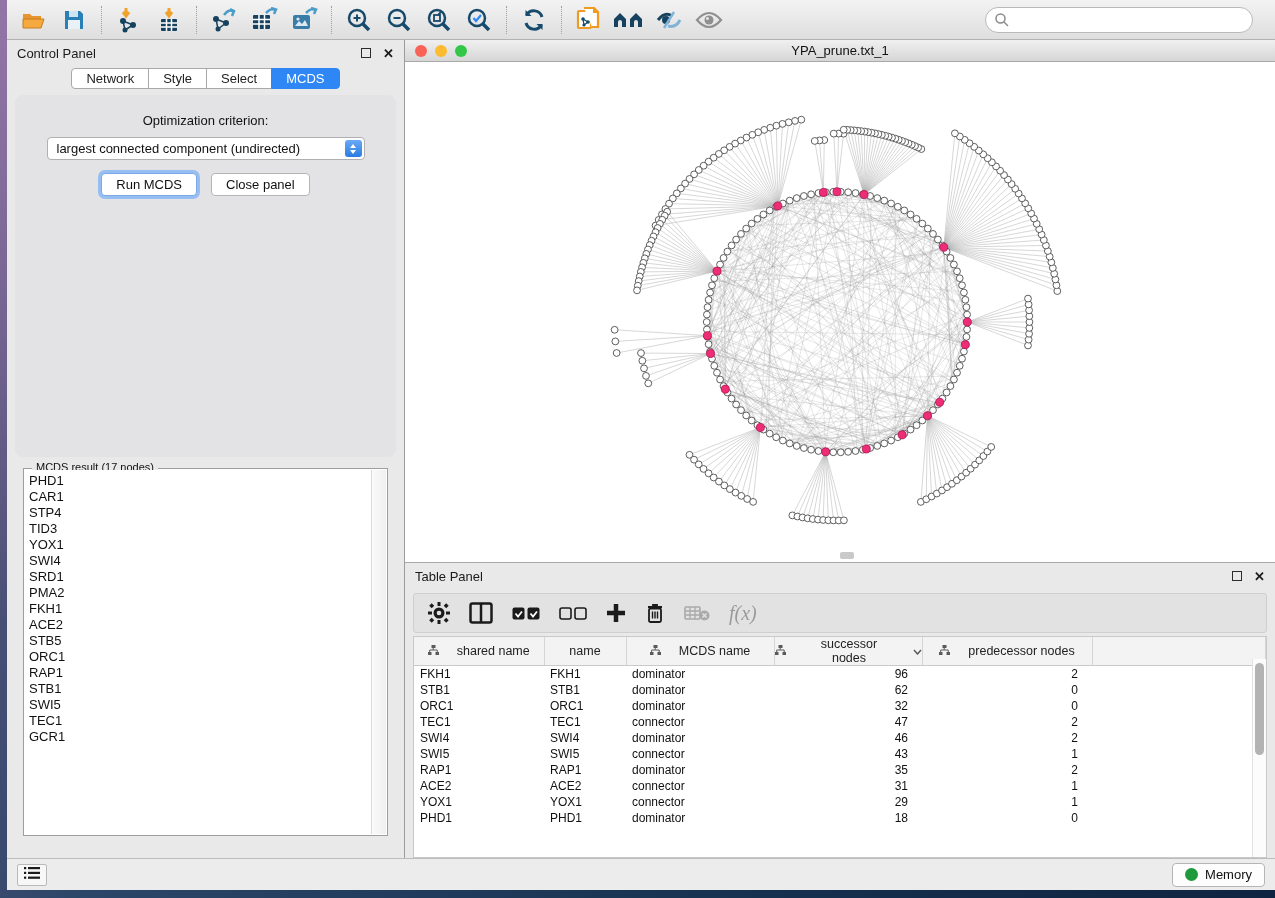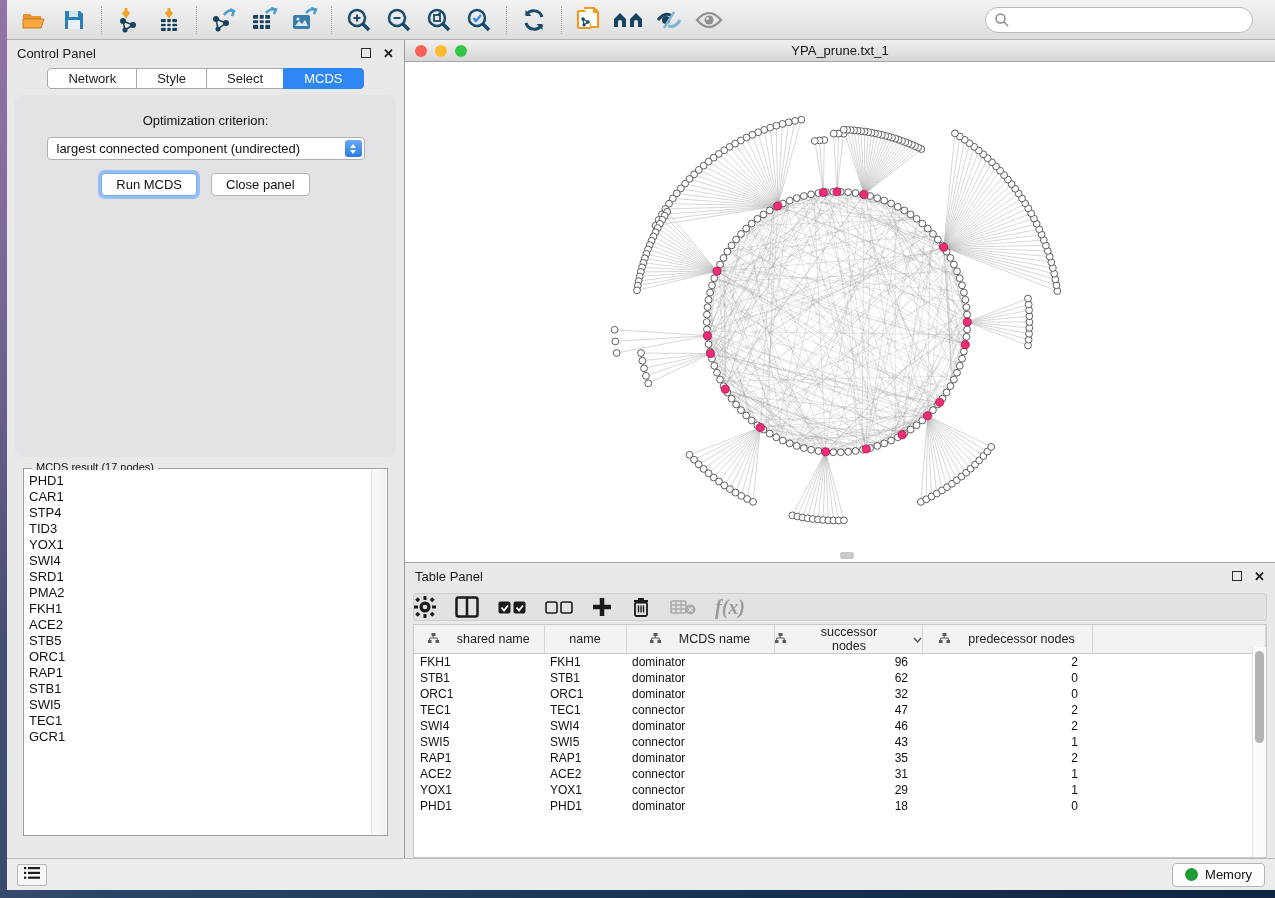--- a/index.html
+++ b/index.html
@@ -32,21 +32,21 @@
   
   #control-panel { width:398px; flex:0 0 398px; display:flex; flex-direction:column;
     border-right:1px solid #9c9c9c; background:#e9e9e9; }
   .panel-header { height:26px; display:flex; align-items:center; padding:0 10px; }
   .panel-title { font-size:13px; color:#1a1a1a; }
   .panel-header .spacer { flex:1; }
   .float-icon { width:10px; height:10px; border:1.5px solid #2c2c2c; display:inline-block; margin-right:12px; }
   .close-icon { font-size:13px; font-weight:bold; color:#1b1b1b; line-height:1; }
 
   .tab-row { display:flex; justify-content:center; margin-top:2px; }
-  .seg-tab { height:21px; padding:0 20px; background:#fff; border:1px solid #a9a9a9;
+  .seg-tab { height:21px; padding:0 14px; background:#fff; border:1px solid #a9a9a9;
     font-size:13px; color:#222; display:flex; align-items:center; margin-left:-1px; cursor:default; }
   .seg-tab:first-child { border-radius:4px 0 0 4px; margin-left:0; }
   .seg-tab:last-child { border-radius:0 4px 4px 0; }
   .seg-tab.active { background:#2f87f6; border-color:#2f87f6; color:#fff; }
 
   #mcds-section { margin:6px 8px 0 8px; background:#e3e3e5; border-radius:8px;
     height:362px; display:flex; flex-direction:column; align-items:center; }
   #opt-label { margin-top:18px; font-size:13px; color:#111; }
   #criterion-select { margin-top:9px; width:318px; height:23px; background:#fff;
     border:1px solid #b0b0b0; border-radius:4px; display:flex; align-items:center;
@@ -81,23 +81,23 @@
   .light.red { background:#f96256; } .light.yellow { background:#fdbc2f; } .light.green { background:#33c748; }
   #net-title { position:absolute; left:0; right:0; text-align:center; font-size:13px; color:#111; }
   #net-view { flex:1 1 auto; background:#fff; position:relative; min-height:0; }
   #net-view svg { position:absolute; inset:0; }
   #net-hscroll { position:absolute; bottom:3px; left:50%; width:14px; height:7px;
     background:#c9c9c9; border-radius:2px; }
 
   
   #table-panel { flex:0 0 296px; background:#e9e9e9; border-top:1px solid #a8a8a8;
     display:flex; flex-direction:column; }
-  #tp-toolbar { margin:4px 8px 0 8px; height:28px; background:#e2e2e2;
+  #tp-toolbar { margin:4px 8px 0 8px; height:40px; background:#e2e2e2;
     border:1px solid #cfcfcf; border-radius:3px; display:flex; align-items:center;
-    gap:19px;font-weight:bold; }
+    padding-left:14px; gap:19px; }
   .tpi { display:flex; align-items:center; justify-content:center; height:26px; }
   .fx-label { font-family:"Liberation Serif", serif; font-style:italic; font-size:20px; color:#9b9b9b; }
   #table-wrap { margin:3px 8px 0 8px; background:#fff; border:1px solid #c9c9c9;
     flex:1 1 auto; position:relative; overflow:hidden; }
   #tbl { width:100%; border-collapse:collapse; table-layout:fixed; }
   #tbl th { height:21px; background:#f3f3f3; border-right:1px solid #d5d5d5;
     border-bottom:1px solid #c9c9c9; font-weight:normal; font-size:12.5px; color:#222;
     text-align:center; position:relative; }
   #tbl th .th-inner { display:flex; align-items:center; justify-content:center; gap:18px; }
   #tbl td { height:16px; font-size:12px; color:#111; padding:0 6px; white-space:nowrap;

